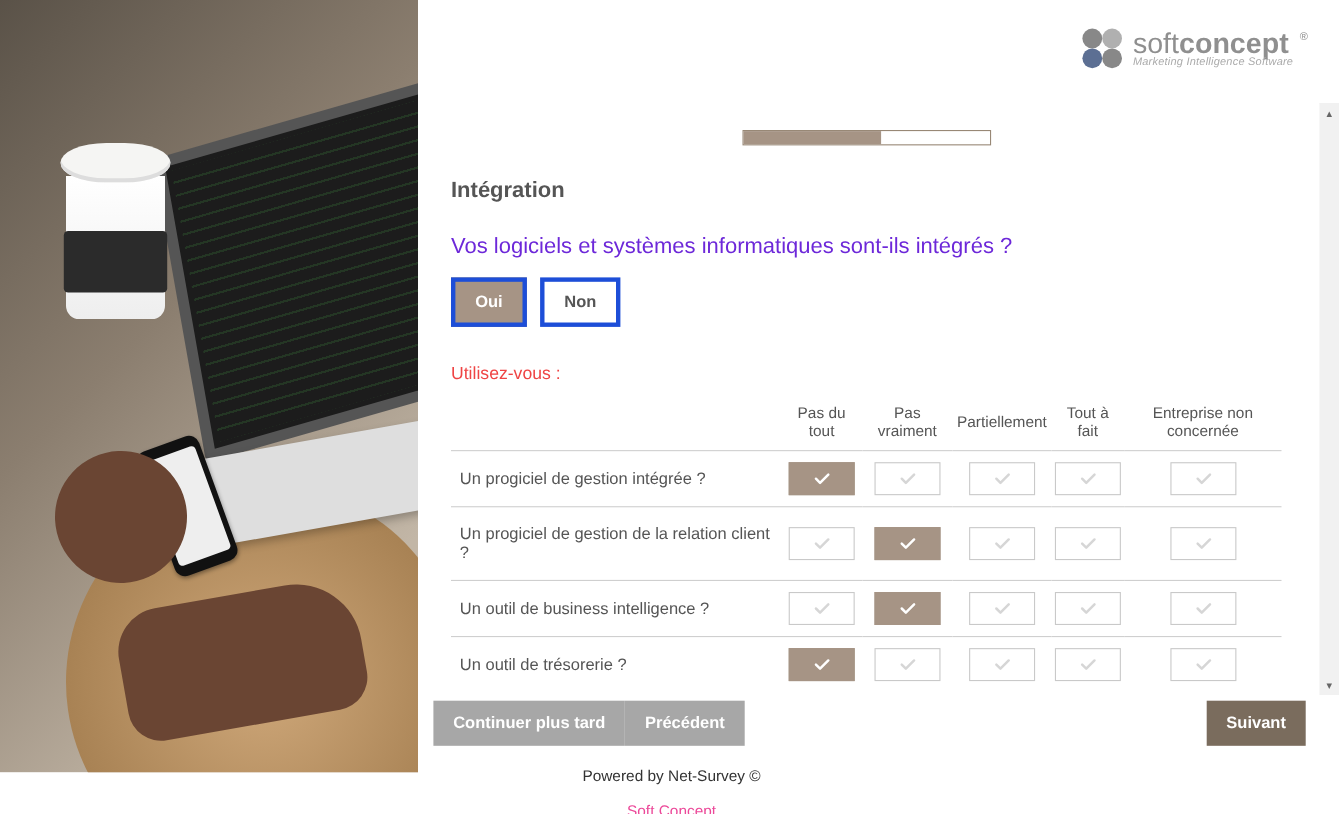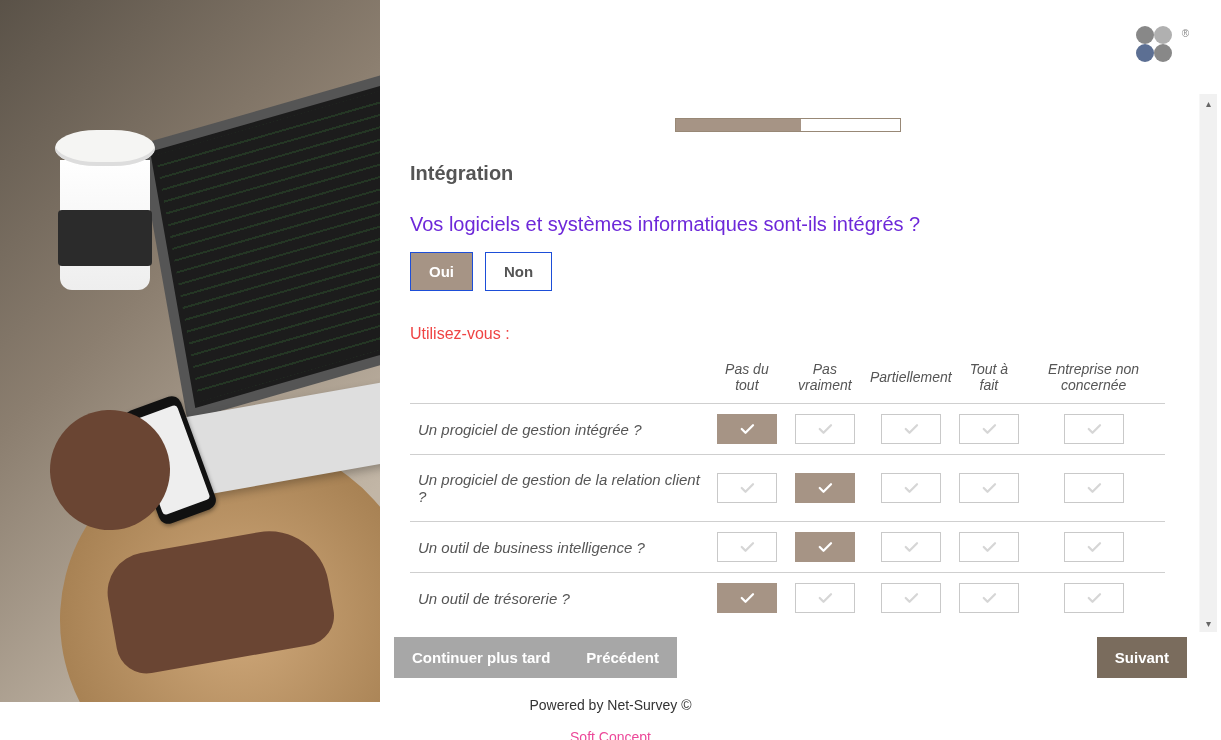--- a/index.html
+++ b/index.html
@@ -39,25 +39,25 @@
     .scroll-indicator .up,.scroll-indicator .down{position:absolute;left:0;right:0;height:18px; display:flex;align-items:center;justify-content:center;font-size:10px;color:#666;}
     .scroll-indicator .up{top:0}
     .scroll-indicator .down{bottom:0}
 
     .survey { margin-top:118px; padding:0 56px 0 30px; flex:1; overflow:auto;}
     .progress{width:226px;height:14px;border:1px solid #988876;margin:0 auto 30px auto; position:relative;}
     .progress .fill{position:absolute;left:0;top:0;bottom:0;width:56%; background:#a69485;}
     h2.section-title{ font-size:20px; color:#555; margin-bottom:28px; font-weight:700;}
     .question-text{ font-size:20px; color:#6d28d9; margin-bottom:16px;}
     .yn-group{ display:flex; gap:12px; margin-bottom:34px;}
-    .yn{ min-width:60px; padding:10px 18px; border:1px solid #1d4ed8; background:#fff; color:#555; font-size:15px; font-weight:600; cursor:pointer;}
+    .yn{ min-width:60px; padding:10px 18px; border:4px solid #1d4ed8; background:#fff; color:#555; font-size:15px; font-weight:600; cursor:pointer;}
     .yn.selected{ background:#a69485; color:#fff;}
     .sub-text{color:#ef4444;font-size:16px; margin-bottom:10px;}
 
-    table.matrix{ width:100%; border-collapse:collapse; margin-top:4px;font-style:italic;}
+    table.matrix{ width:100%; border-collapse:collapse; margin-top:4px;}
     table.matrix th{ font-weight:400; color:#555; font-size:14px; text-align:center; padding:8px 4px 10px 4px; vertical-align:middle;}
     table.matrix td.rlabel{ color:#555; font-size:15px; padding:16px 4px 16px 8px; text-align:left; width:300px;}
     table.matrix tr.data-row td{ border-top:1px solid #cfcfcf;}
     table.matrix tr.data-row:last-child td{ border-bottom:1px solid #cfcfcf;}
     .cell{ text-align:center; padding:10px 0;}
     .chk{ display:inline-flex; width:60px; height:30px; border:1px solid #c9c9c9; align-items:center; justify-content:center; cursor:pointer;}
     .chk svg{ width:18px; height:18px;}
     .chk.off svg path{ stroke:#d6d6d6;}
     .chk.on{ background:#a69485; border-color:#a69485;}
     .chk.on svg path{ stroke:#fff;}
@@ -93,20 +93,24 @@
     <div class="hand"></div>
   </div>
 
   <div class="content-wrap">
     <div class="logo">
       <div class="logo-circles">
         <span class="c1"></span>
           <span class="c2"></span>
           <span class="c3"></span>
           <span class="c4"></span>
+      </div>
+      <div class="logo-text">
+        <span class="main"><span>soft</span><b>concept</b></span>
+        <span class="sub">Marketing Intelligence Software</span>
       </div>
       <span class="reg">®</span>
     </div>
 
     <div class="scroll-indicator">
       <div class="up">▴</div>
       <div class="down">▾</div>
     </div>
 
     <div class="survey">

